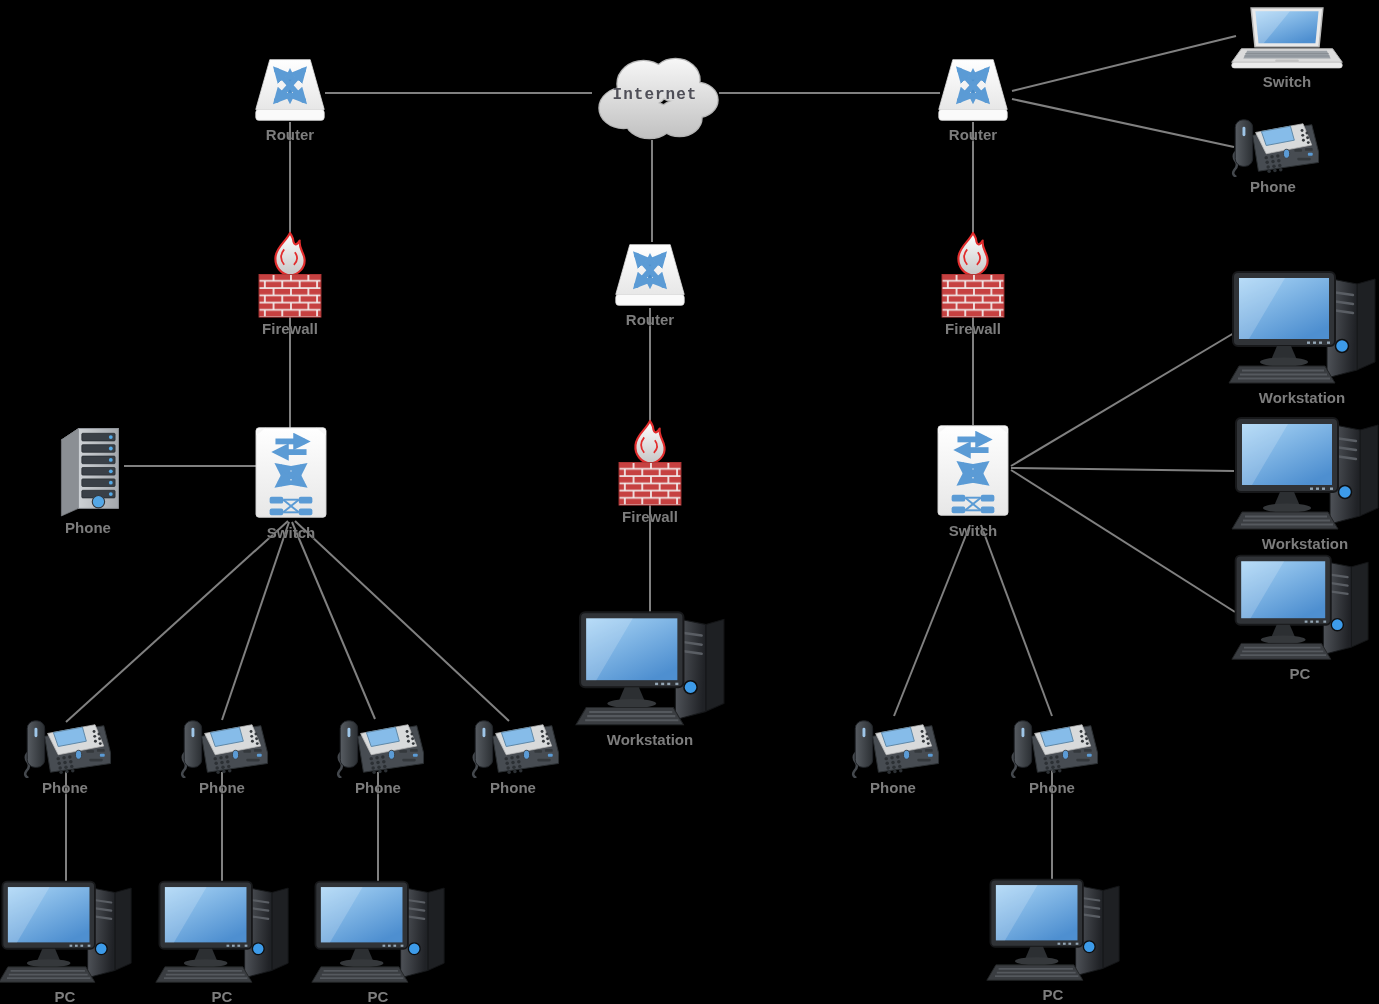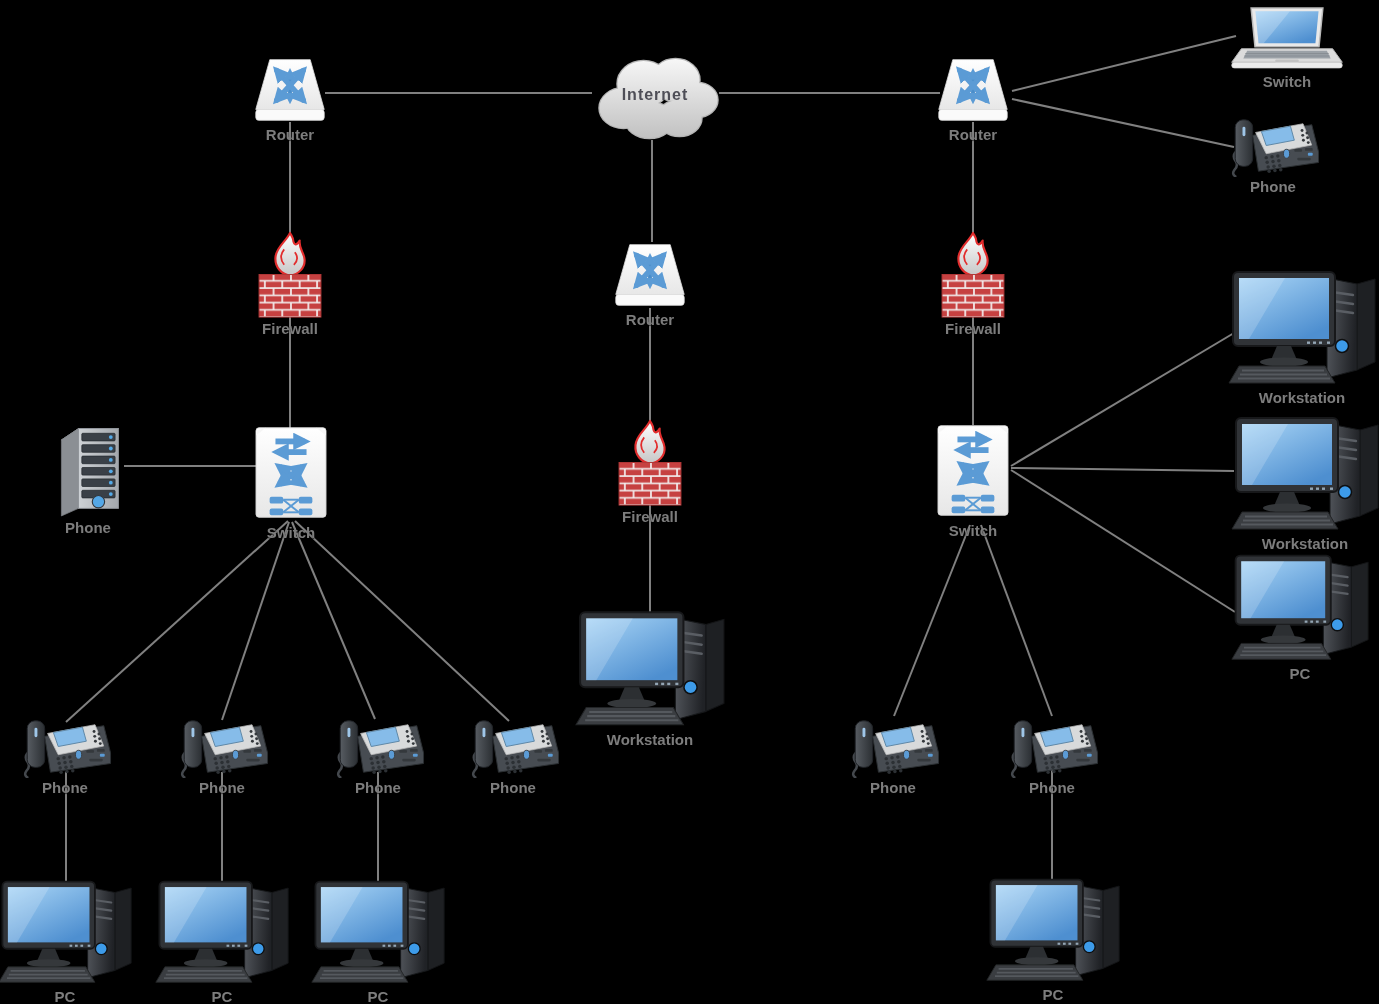--- a/index.html
+++ b/index.html
@@ -4,21 +4,21 @@
 <style>
   html,body{margin:0;padding:0;background:#000;}
   .canvas{position:relative;width:1379px;height:1004px;background:#000;overflow:hidden;
           font-family:"Liberation Sans",sans-serif;}
   .edges{position:absolute;left:0;top:0;z-index:1;}
   .node{position:absolute;transform:translateX(-50%);display:flex;flex-direction:column;
         align-items:center;z-index:2;}
   .node .label{margin-top:2px;font-weight:bold;font-size:15px;color:#7d7d7d;
                white-space:nowrap;text-shadow:0 1px 1px rgba(0,0,0,.65);line-height:16px;}
   .cloud-label{position:absolute;left:0;right:0;top:38px;text-align:center;
-               font-family:Liberation Sans, sans-serif;font-weight:bold;font-size:16px;
+               font-family:Liberation Mono, monospace;font-weight:bold;font-size:16px;
                color:#4e4e57;letter-spacing:1px;}
   svg.icon{display:block;}
   .defs-holder{position:absolute;width:0;height:0;overflow:hidden;}
 </style>
 </head>
 <body>
 
 <svg class="defs-holder" aria-hidden="true">
   <defs>
     <linearGradient id="gBody" x1="0" y1="0" x2="0" y2="1">

